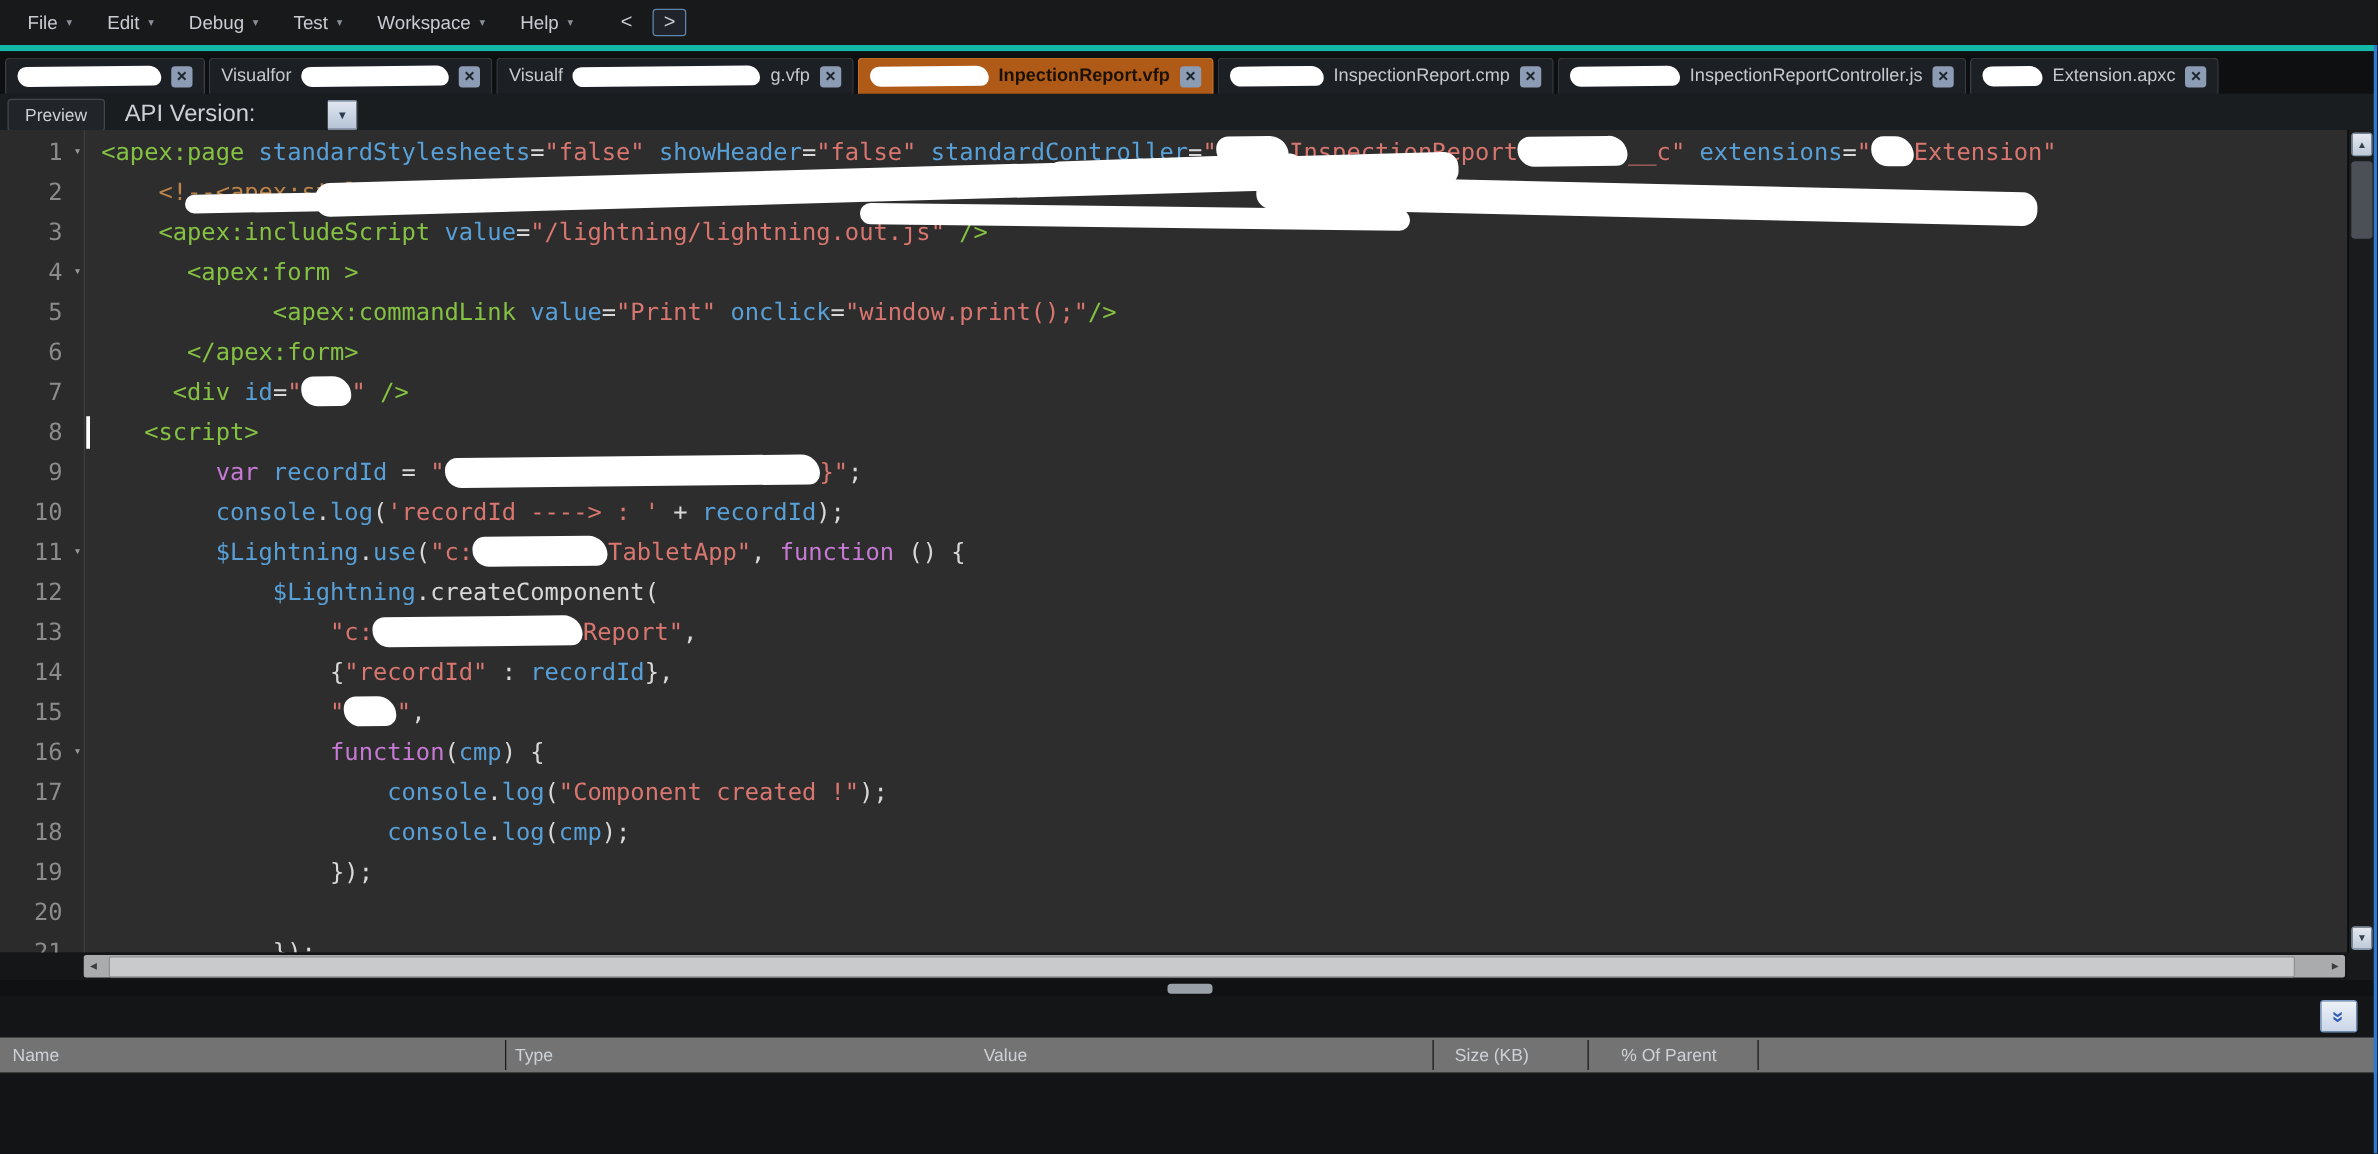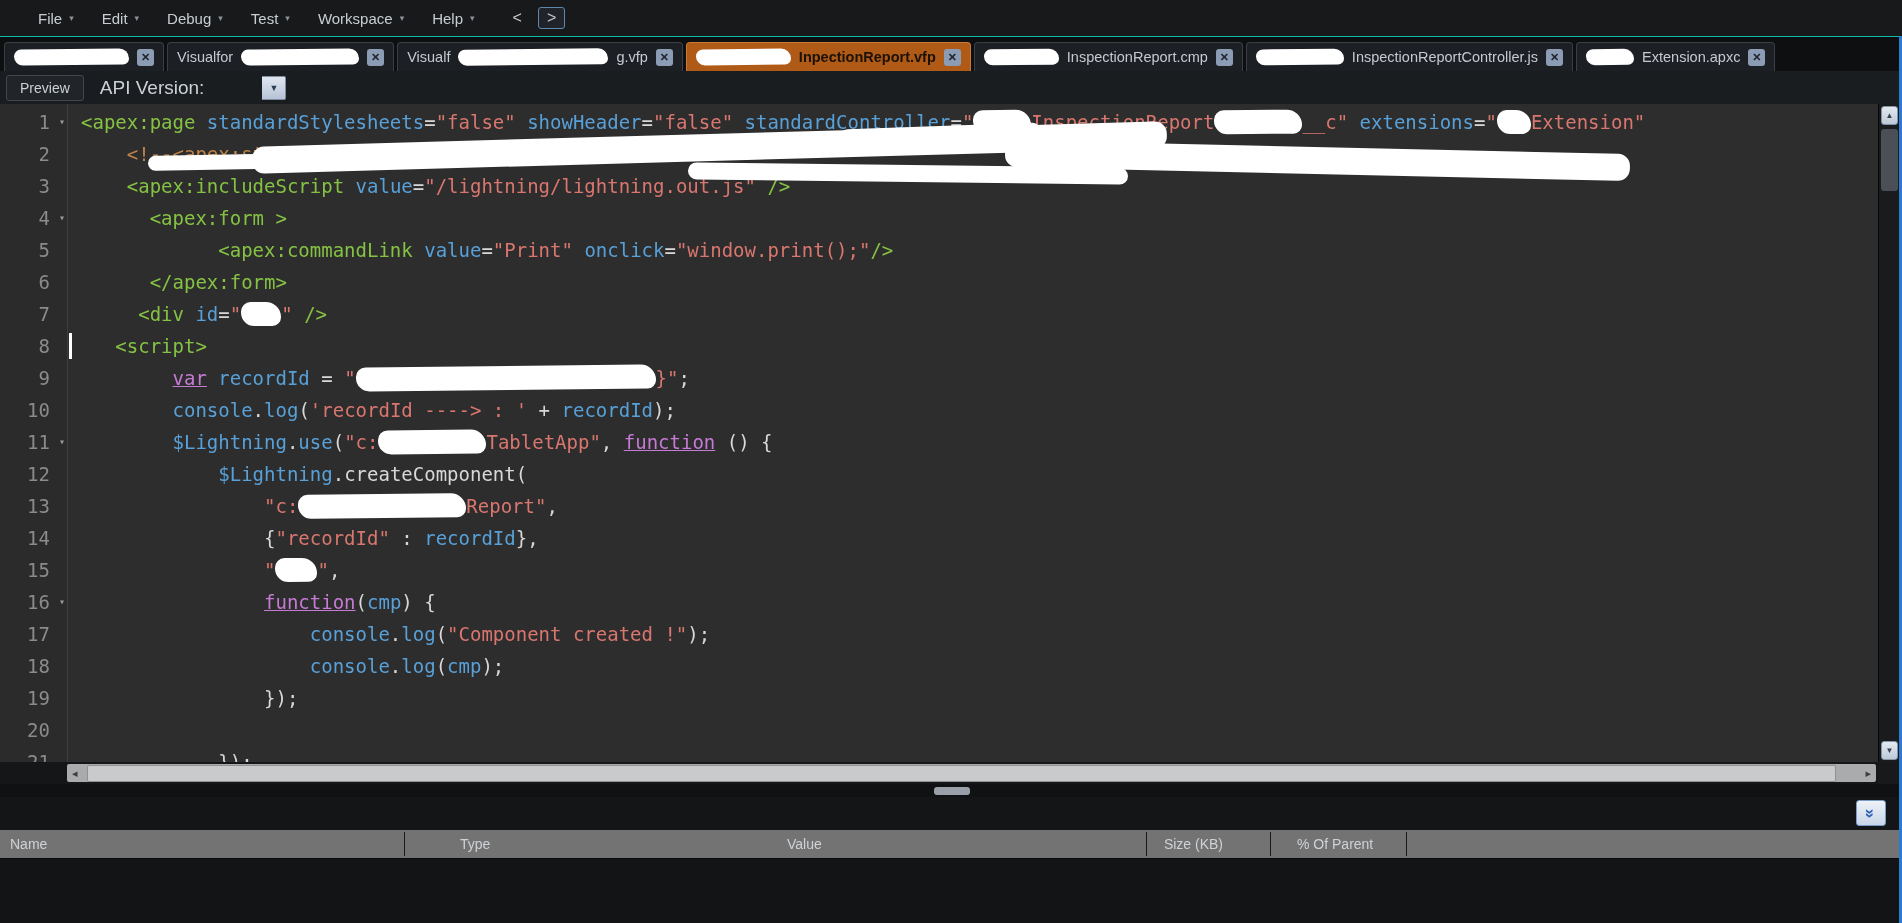--- a/index.html
+++ b/index.html
@@ -1,19 +1,19 @@
 <!DOCTYPE html>
 <html style="--accent_orange: #b05a18; --editor_bg: #2d2d2d; --panel_bg: #17191b; --tag_green: #85c243; --attr_blue: #58a0d8; --string_red: #d9766f; --keyword_purple: #c67ad5; --comment_orange: #bd8348; --plain: #d8d8d8; --blue_edge: #2d7ad1;"><head>
 <meta charset="utf-8">
 <style>
   html,body{margin:0;padding:0;background:#0c0d0e;}
   .app{position:relative;width:1902px;height:923px;overflow:hidden;background:#17191b;font-family:"Liberation Sans",sans-serif;}
 
   
-  .menubar{height:36px;background:#17191b;display:flex;align-items:center;padding-left:24px;border-bottom:1px solid #14b8a6;}
+  .menubar{height:36px;background:#17191b;display:flex;align-items:center;padding-left:8px;border-bottom:5px solid #14b8a6;}
   .menu-item{display:flex;align-items:center;gap:7px;padding:6px 14px;color:#c9cdd2;font-size:15px;cursor:default;}
   .caret{font-size:9px;color:#8a9097;}
   .nav-btn{margin-left:16px;color:#c9cdd2;font-size:16px;padding:1px 8px;border-radius:3px;}
   .nav-btn.fwd{border:1px solid #5f86ad;background:#20242a;margin-left:8px;}
 
   
   .tabbar{height:34px;background:#0d0f11;display:flex;align-items:flex-end;padding-left:4px;gap:3px;}
   .tab{height:28px;display:flex;align-items:center;gap:8px;padding:0 9px;background:#1c1f23;border:1px solid #3a3f45;border-bottom:none;border-radius:4px 4px 0 0;color:#c6cad0;font-size:14.5px;white-space:nowrap;}
   .tab.active{background:var(--accent_orange);border-color:#c97a33;color:#1c1105;font-weight:bold;}
   .close{width:17px;height:17px;border-radius:3px;background:#8b9cb4;color:#1e242c;font-size:11px;font-weight:bold;display:flex;align-items:center;justify-content:center;flex:none;}
@@ -29,21 +29,21 @@
 
   
   .viewport{position:absolute;left:0;top:104px;width:1878px;height:658px;background:var(--editor_bg);overflow:hidden;}
   .gutter-bg{position:absolute;left:0;top:0;width:67px;height:100%;background:#2b2b2b;border-right:1px solid #3d3d3d;}
   #rows{position:relative;padding-top:2px;}
   .row{position:relative;height:32px;display:flex;}
   .gut{width:67px;flex:none;color:#8b8b8b;font:19px/32px "DejaVu Sans Mono",monospace;text-align:right;padding-right:17px;box-sizing:border-box;position:relative;z-index:1;}
   .fold{position:absolute;right:2px;top:0;font-size:10px;color:#9b9b9b;line-height:32px;}
   .codeln{font:19px/32px "DejaVu Sans Mono",monospace;white-space:pre;padding-left:14px;}
   .tok-pl{color:var(--plain);} .tok-tag{color:var(--tag_green);} .tok-attr{color:var(--attr_blue);}
-  .tok-str{color:var(--string_red);} .tok-kw{color:var(--keyword_purple);text-decoration:underline;} .tok-cm{color:var(--comment_orange);}
+  .tok-str{color:var(--string_red);} .tok-kw{color:var(--keyword_purple);} .tok-cm{color:var(--comment_orange);}
   .redact-inline{display:inline-block;background:#fff;height:24px;vertical-align:-5px;border-radius:10px 16px 9px 14px;transform:rotate(-0.6deg);}
   .cursor{position:absolute;width:2.5px;height:26px;background:#fff;left:69px;z-index:3;}
 
   
   .vscroll{position:absolute;left:1878px;top:104px;width:21px;height:658px;background:#191b1d;border-left:1px solid #060708;}
   .vbtn{position:absolute;left:2px;width:17px;height:19px;background:linear-gradient(#e4e9f0,#bec9d8);border:1px solid #8494a8;border-radius:3px;color:#33404f;font-size:8px;display:flex;align-items:center;justify-content:center;box-sizing:border-box;}
   .vbtn.up{top:2px;} .vbtn.down{bottom:2px;}
   .vthumb{position:absolute;left:2px;top:25px;width:17px;height:62px;background:#4a5056;border-radius:3px;}
   .hscroll{position:absolute;left:0;top:762px;width:1878px;height:22px;background:#141618;}
   .hbar{position:absolute;left:67px;top:2px;width:1809px;height:18px;background:#a9abad;border-radius:2px;}
@@ -259,21 +259,21 @@
   <div class="splitter">
     <div class="grip"></div>
   </div>
 
   <div class="bottom">
     <div class="collapse">
       <span class="chev">»</span>
     </div>
     <div class="thead" id="thead">
         <span class="th" style="left: 10px;">Name</span>
-        <span class="th" style="left: 412px; margin-left: 48px;">Type</span>
+        <span class="th" style="left: 412px;">Type</span>
         <span class="th" style="left: 787px;">Value</span>
         <span class="th" style="left: 1123px; width: 100px; text-align: right; display: inline-block; position: absolute;">Size (KB)</span>
         <span class="th" style="left: 1297px;">% Of Parent</span>
         <div class="sep" style="left: 404px;"></div>
         <div class="sep" style="left: 1146px;"></div>
         <div class="sep" style="left: 1270px;"></div>
         <div class="sep" style="left: 1406px;"></div>
       </div>
     <div class="bcontent"></div>
   </div>

